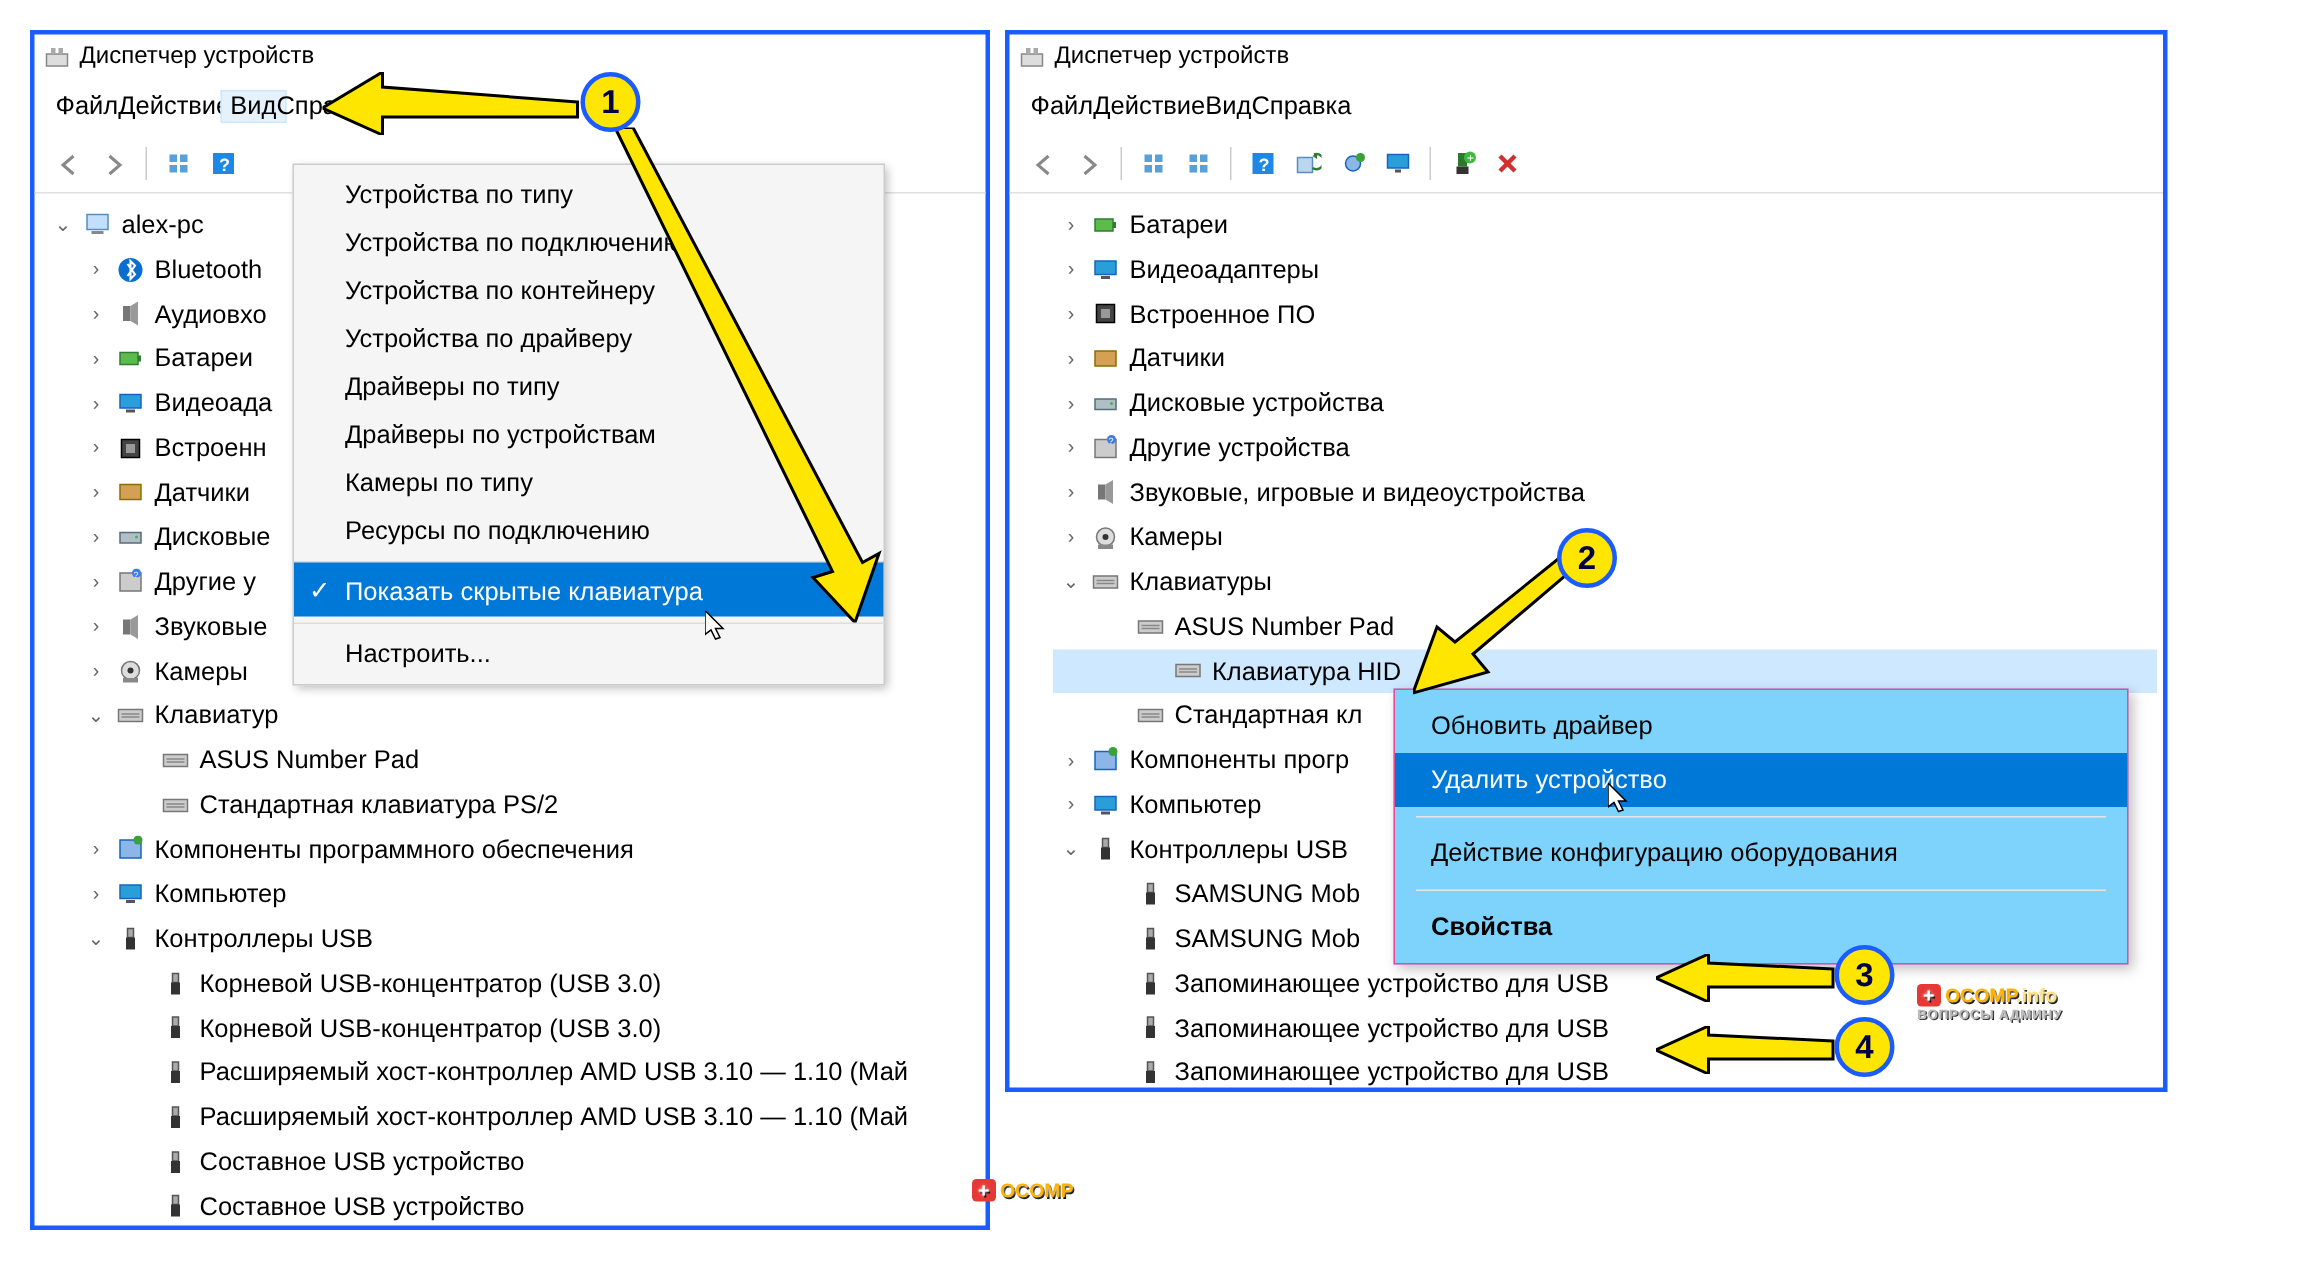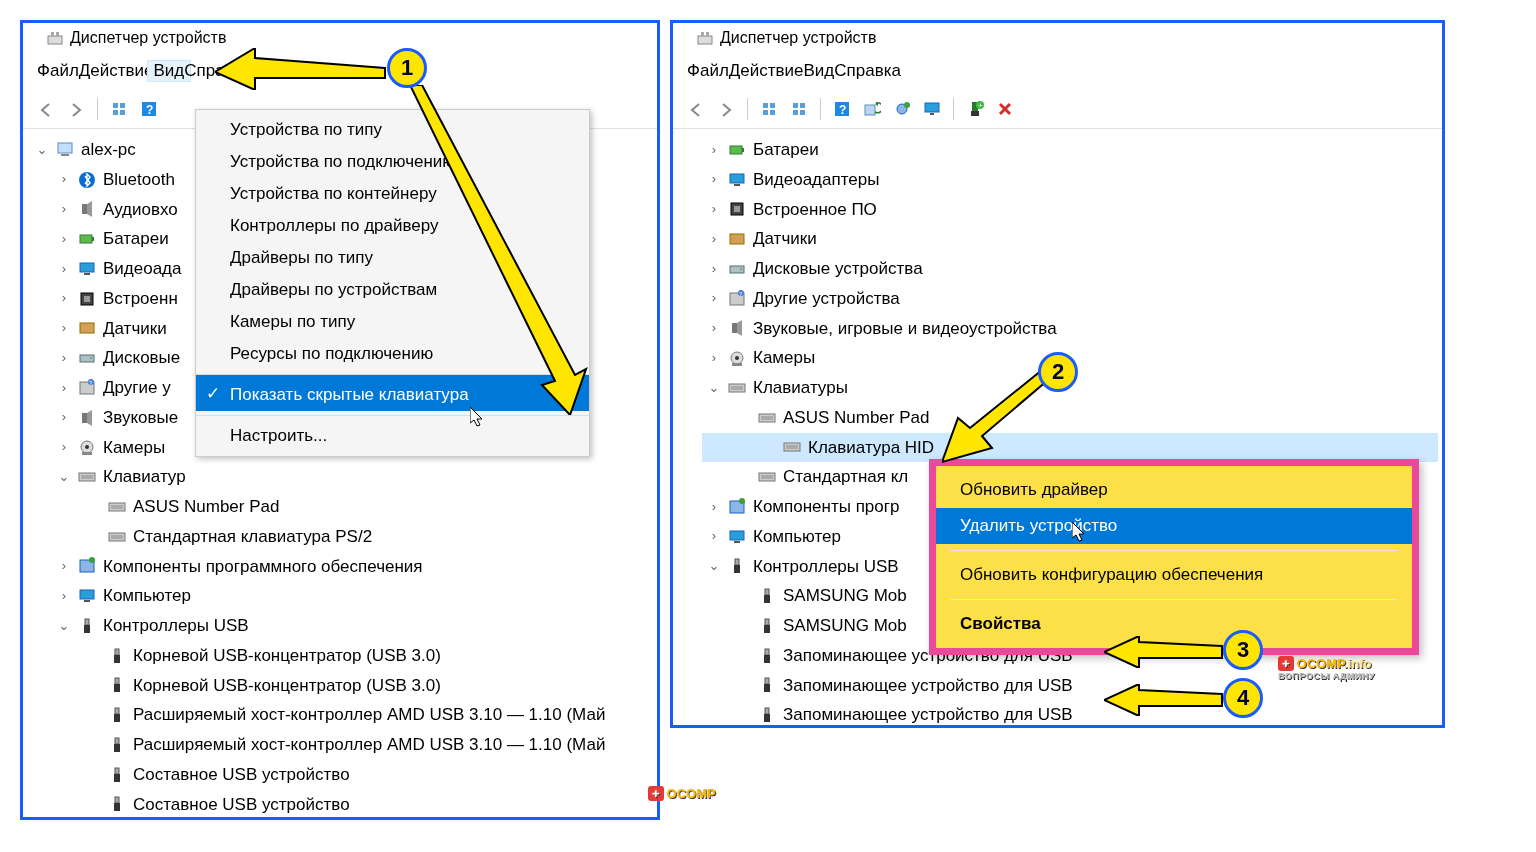--- a/index.html
+++ b/index.html
@@ -5,21 +5,21 @@
   * { box-sizing: border-box; margin: 0; padding: 0; font-family: "Segoe UI", Tahoma, sans-serif; }
   body { background: #fff; width: 1536px; height: 852px; position: relative; }
   .panel {
     position: absolute;
     border: 3px solid #1a5cff;
     background: #fff;
   }
   .panel.left { left: 20px; top: 20px; width: 640px; height: 800px; }
   .panel.right { left: 670px; top: 20px; width: 775px; height: 708px; }
 
-  .titlebar { height: 30px; display: flex; align-items: center; padding: 0 6px; font-size: 16px; gap:6px;margin-left:17px; }
+  .titlebar { height: 30px; display: flex; align-items: center; padding: 0 6px; font-size: 16px; gap:6px; }
   .title-icon { width:18px; height:18px; display:inline-block; position:relative; }
   .title-icon svg { width:18px; height:18px; }
   .menubar { display:flex; padding: 8px 14px; font-size:17px; }
   .menu-open { background:#e5f1fb; border:1px solid #cce8ff; padding:0px 6px; margin:-1px -7px; }
 
   .toolbar { display:flex; align-items:center; gap:4px; padding:6px 10px; border-bottom:1px solid #e0e0e0; height:40px; }
   .tbtn { width:26px; height:26px; display:flex; align-items:center; justify-content:center; }
   .sep { width:1px; background:#ccc; height:22px; margin:0 4px; }
 
   .tree { padding:6px 4px; font-size:17px; line-height:1.75; }
@@ -40,22 +40,22 @@
     font-size:17px;
     margin-top:14px;
   }
   .dropdown .item { padding:6px 30px 6px 34px; position:relative; white-space:nowrap; }
   .dropdown .item.group-sep { border-top:1px solid #ddd; margin-top:4px; padding-top:10px; }
   .dropdown .item.sel { background:#0078d7; color:#fff; }
   .dropdown .check { position:absolute; left:10px; top:8px; }
 
   .ctxmenu {
     position:absolute;
-    background:#fde047;
-    border:7px solid #ec4899;
+    background:#7dd3fc;
+    border:1px solid #ec4899;
     box-shadow:3px 3px 8px rgba(0,0,0,.25);
     padding:6px 0;
     font-size:17px;
     width:490px;
   }
   .ctxmenu .citem { padding:8px 24px; white-space:nowrap; }
   .ctxmenu .citem.sel { background:#0078d7; color:#fff; }
   .ctxmenu .divider { height:1px; background:#e5e5e5; margin:6px 14px; }
   .ctxmenu .bold { font-weight:700; }
 
@@ -427,21 +427,21 @@
           </svg>
         </span>
         <span>Составное USB устройство</span>
       </div>
   </div>
 
   <div class="dropdown" style="left:172px; top:72px; width:395px;">
     <div class="item">Устройства по типу</div>
     <div class="item">Устройства по подключению</div>
     <div class="item">Устройства по контейнеру</div>
-    <div class="item">Контроллеры по драйверу</div>
+    <div class="item">Устройства по драйверу</div>
     <div class="item">Драйверы по типу</div>
     <div class="item">Драйверы по устройствам</div>
     <div class="item">Камеры по типу</div>
     <div class="item">Ресурсы по подключению</div>
     <div class="item sel group-sep">
       <span class="check">✓</span>
       <span>Показать скрытые клавиатура</span>
     </div>
     <div class="item group-sep">Настроить...</div>
   </div>
@@ -690,21 +690,21 @@
           </svg>
         </span>
         <span>Запоминающее устройство для USB</span>
       </div>
   </div>
 
   <div class="ctxmenu" style="left:256px; top:436px;">
     <div class="citem">Обновить драйвер</div>
     <div class="citem sel">Удалить устройство</div>
     <div class="divider"></div>
-    <div class="citem">Обновить конфигурацию обеспечения</div>
+    <div class="citem">Действие конфигурацию оборудования</div>
     <div class="divider"></div>
     <div class="citem bold">Свойства</div>
   </div>
 </div>
 
 <div class="marker" style="left:387px; top:48px;">1</div>
 
 <svg class="arrow" style="left:215px; top:48px;" width="175" height="42">
   <polygon points="170,20 40,10 40,0 0,24 40,42 40,30 170,30" fill="#ffe600" stroke="#000" stroke-width="2"></polygon>
 </svg>

